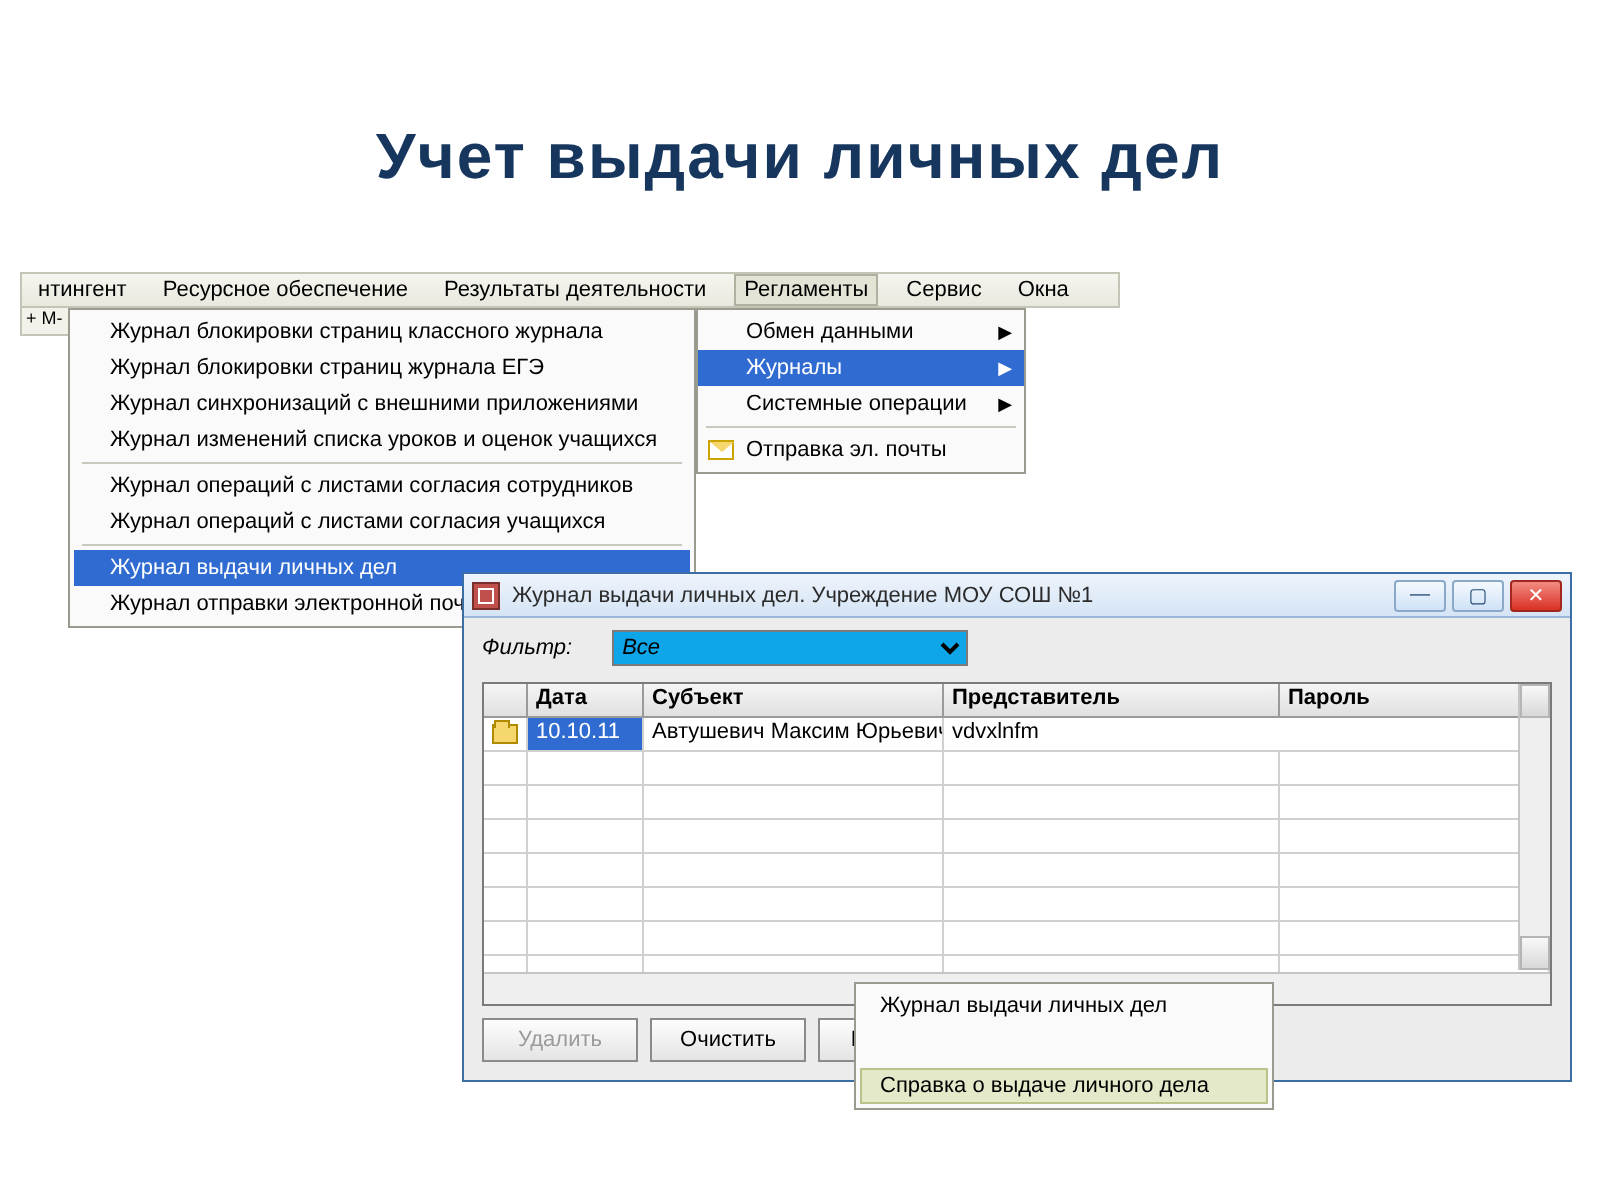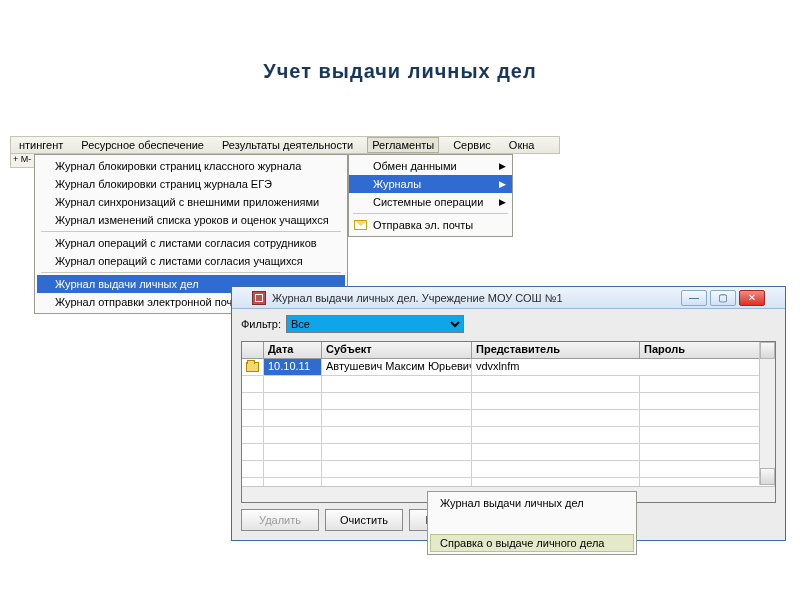--- a/index.html
+++ b/index.html
@@ -12,21 +12,21 @@
     font-size: 11px;
     color: #000;
     position: relative;
     overflow: hidden;
   }
   .slide-title {
     position: absolute;
     top: 60px;
     left: 0; right: 0;
     text-align: center;
-    font-size: 20px;
+    font-size: 32px;
     font-weight: bold;
     color: #17365d;
     letter-spacing: 1px;
   }
   
   .menubar {
     position: absolute;
     top: 136px;
     left: 10px;
     width: 550px;
@@ -104,43 +104,44 @@
     width: 555px;
     height: 255px;
     background: #ececec;
     border: 1px solid #3a6ea5;
   }
   .titlebar {
     height: 22px;
     background: linear-gradient(#eef4fb,#d5e4f5);
     border-bottom:1px solid #9bb6d6;
     display:flex; align-items:center;
-    padding: 0 20px;
+    padding: 0 4px;
     gap:6px;
   }
   .appicon {
     width:14px;height:14px;background:#c0504d;border:1px solid #7a2e2b;position:relative;
   }
   .appicon::after{content:"";position:absolute;inset:2px;border:1px solid #fff;}
   .titletext { font-size:11px; color:#2b2b2b; }
   .winbtns { margin-left:auto; display:flex; gap:3px;}
   .winbtn {
     width:26px; height:16px; border:1px solid #8aa8c8; border-radius:2px;
     background:linear-gradient(#f4f9ff,#cfe2f7);
     display:flex;align-items:center;justify-content:center;
     font-size:10px;color:#2b4d77;
   }
   .winbtn.close { background:linear-gradient(#f28b82,#d93025); color:#fff; border-color:#a1271c;}
   .clientarea {
     position:absolute; top:22px; left:3px; right:3px; bottom:3px;
     background:#ececec;
   }
   .filterrow {
-    display:flex; align-items:center; gap:5px;
+    display:flex; align-items:center; gap:20px;
     padding:6px 6px 6px 6px;
+    font-style:italic;
   }
   .filterrow select {
     font: inherit;
     width:178px;
     height:18px;
     border:1px solid #7a7a7a;
     background:#0ea5e9;
   }
   .grid {
     position:absolute;

